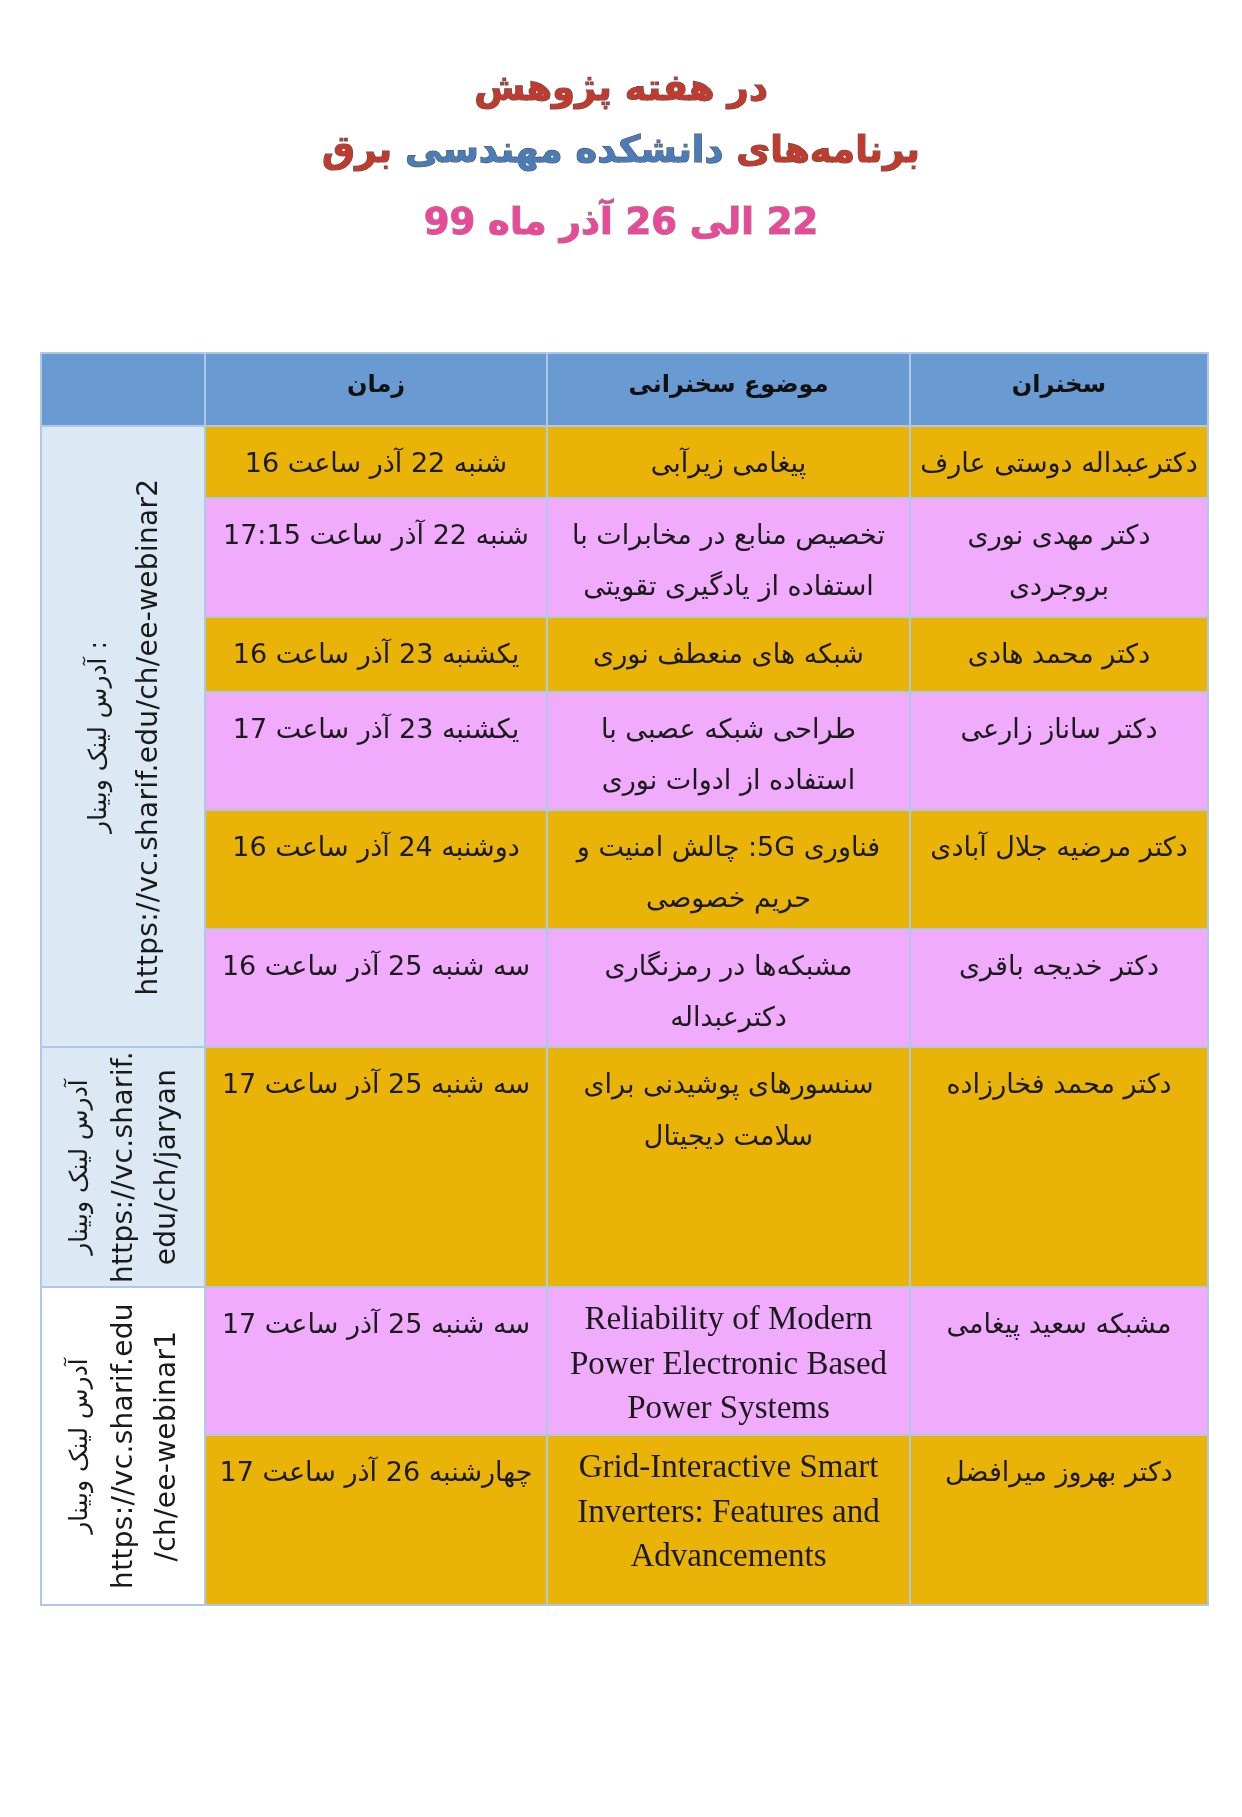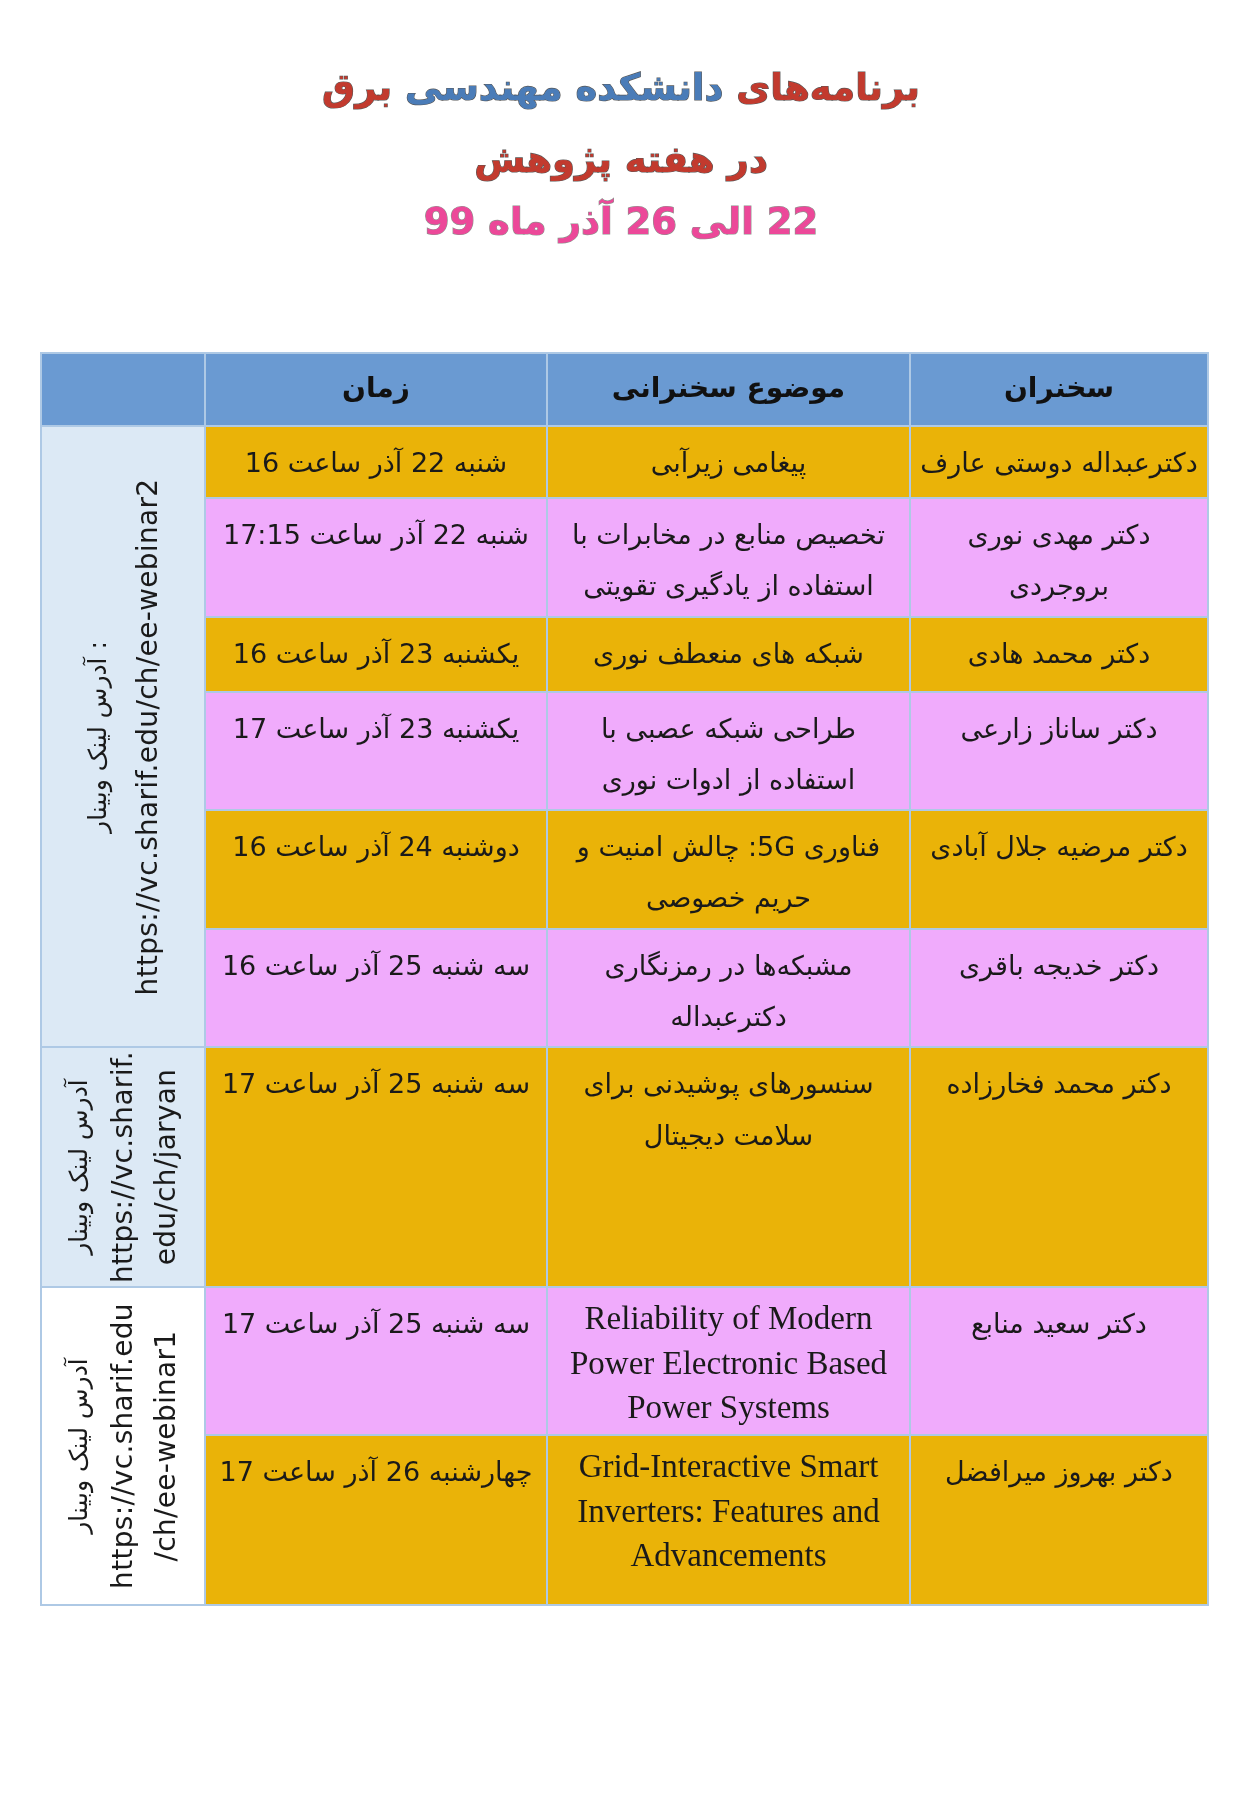--- a/index.html
+++ b/index.html
@@ -27,21 +27,21 @@
     width:1167px;direction:rtl;
   }
   .schedule td,.schedule th{
     border:2px solid #aec9e5;
     vertical-align:top;text-align:center;
     font-size:27px;font-weight:normal;
     padding:10px 8px 4px 8px;line-height:1.9;
     overflow:hidden;
   }
   .schedule th{
-    background:#6a9ad2;color:#111;font-weight:bold;font-size:28px;
+    background:#6a9ad2;color:#111;font-weight:bold;font-size:24px;
     padding-top:14px;line-height:1.4;
   }
   tr.bl td{background:#eab308;}
   tr.wh td{background:#f0abfc;}
   td.link-blue{background:#dce9f5 !important;}
   td.link-white{background:#ffffff !important;}
   td.en{
     font-family:"Liberation Serif",serif;font-size:33px;
     direction:ltr;line-height:1.35;padding-top:8px;
   }
@@ -53,22 +53,22 @@
     white-space:nowrap;text-align:center;line-height:1.55;
   }
   .vrot .fa-line{direction:ltr;font-size:25px;line-height:1.7;}
   .vrot .url-line{direction:ltr;font-size:28px;letter-spacing:.3px;}
   .vrot.g1 .fa-line{margin-bottom:6px;}
 </style>
 </head>
 <body>
 
 <div class="title-block">
+  <div class="title-line l2 t-red">در هفته پژوهش</div>
   <div class="title-line l1"><span class="t-red">برنامه‌های</span> <span class="t-blue">دانشکده مهندسی</span> <span class="t-red">برق</span></div>
-  <div class="title-line l2 t-red">در هفته پژوهش</div>
   <div class="title-line l3 t-green">22 الی 26 آذر ماه 99</div>
 </div>
 
 <table class="schedule">
   <colgroup>
     <col style="width:298px">
     <col style="width:363px">
     <col style="width:342px">
     <col style="width:164px">
   </colgroup>
@@ -129,21 +129,21 @@
     <td class="link-cell link-blue">
       <div class="vrot g2">
         <div class="fa-line">آدرس لینک وبینار</div>
         <div class="url-line">https://vc.sharif.</div>
         <div class="url-line">edu/ch/jaryan</div>
       </div>
     </td>
   </tr>
 
   <tr class="wh" style="height:118px">
-    <td>دکتر سعید منابع</td>
+    <td>مشبکه سعید پیغامی</td>
     <td class="en">Reliability of Modern Power Electronic Based Power Systems</td>
     <td>سه شنبه 25 آذر ساعت 17</td>
     <td class="link-cell link-white" rowspan="2">
       <div class="vrot g3">
         <div class="fa-line">آدرس لینک وبینار</div>
         <div class="url-line">https://vc.sharif.edu</div>
         <div class="url-line">/ch/ee-webinar1</div>
       </div>
     </td>
   </tr>

